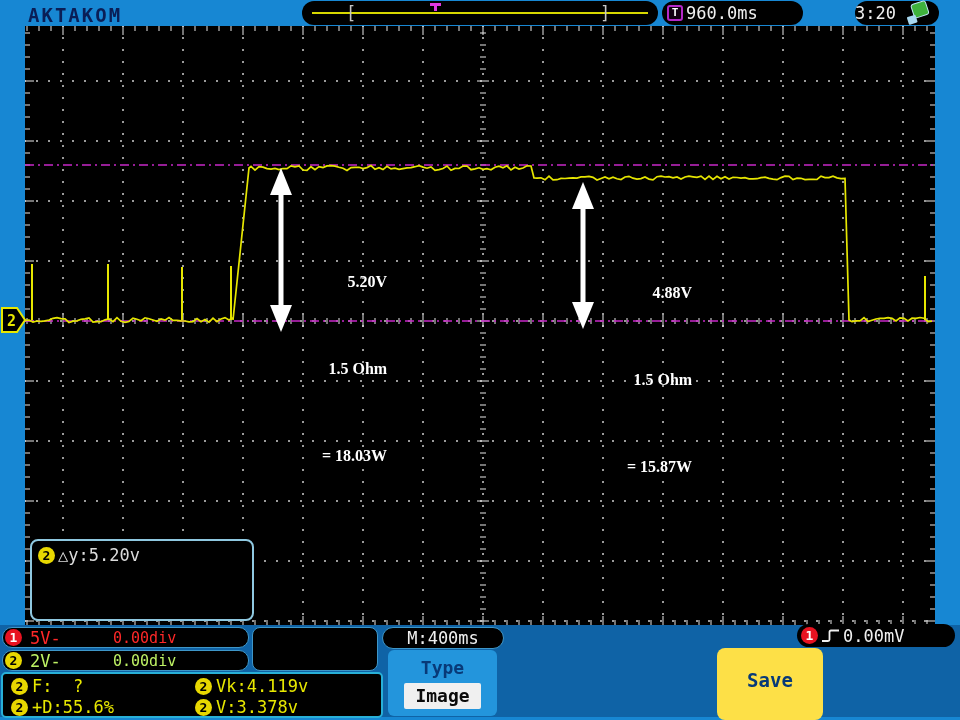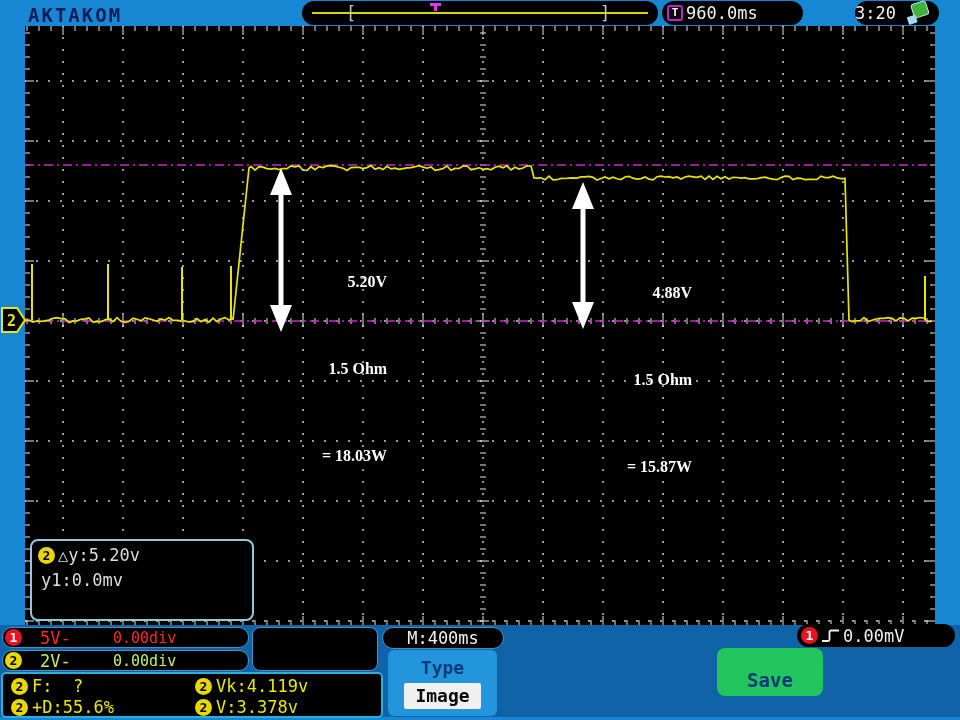--- a/index.html
+++ b/index.html
@@ -49,39 +49,39 @@
 
   .badge{display:inline-block;width:17px;height:17px;border-radius:50%;text-align:center;
          line-height:17px;font-size:13px;font-weight:bold;flex:0 0 auto;}
   .badge-y{background:#E8D800;color:#000;}
   .badge-r{background:#E81220;color:#fff;}
 
   
   .bottom{left:0;top:625px;width:960px;height:92px;background:#0F63A6;}
   .ch-row{left:2px;top:2px;width:247px;height:21px;background:#000;border:1px solid #3E96C8;
           border-radius:10px;box-sizing:border-box;display:flex;align-items:center;padding-left:2px;}
-  .ch-row .lbl{margin-left:18px;font-size:17px;white-space:pre;}
+  .ch-row .lbl{margin-left:8px;font-size:17px;white-space:pre;}
   .ch-row .val{position:absolute;left:110px;font-size:15px;white-space:pre;}
   .red-t{color:#FF2828;} .yel-t{color:#bef264;}
   .acq{left:252px;top:2px;width:126px;height:44px;background:#000;border:1px solid #3E96C8;
        border-radius:8px;box-sizing:border-box;color:#E6E6E6;font-size:15px;
        padding:2px 0 0 7px;line-height:20px;white-space:pre;}
   .meas-box{left:1px;top:47px;width:382px;height:46px;background:#000;
             border:2px solid #28B0D8;border-radius:5px;box-sizing:border-box;}
   .meas-item{position:absolute;display:flex;align-items:center;color:#E8E800;
              font-size:17px;white-space:pre;}
   .meas-item .txt{margin-left:4px;}
   .m-pill{left:382px;top:2px;width:122px;height:22px;background:#000;border:1px solid #3E96C8;
           border-radius:11px;box-sizing:border-box;text-align:center;line-height:20px;
           color:#F0F0F0;font-size:17px;}
   .type-panel{left:388px;top:25px;width:109px;height:66px;background:#2395DC;border-radius:6px;}
   .type-label{left:0;top:7px;width:109px;text-align:center;color:#083A78;font-size:18px;font-weight:bold;}
   .type-value{left:16px;top:33px;width:77px;height:26px;background:#F0F0F0;border-radius:2px;
               text-align:center;line-height:26px;color:#0A0A0A;font-size:18px;font-weight:bold;}
-  .save-btn{left:717px;top:23px;width:106px;height:48px;background:#22c55e;border-radius:8px;
+  .save-btn{left:717px;top:23px;width:106px;height:72px;background:#fde047;border-radius:8px;
             text-align:center;line-height:64px;color:#083A78;font-size:19px;font-weight:bold;}
   .trig-pill{left:797px;top:-1px;width:158px;height:23px;background:#000;border-radius:12px;
              display:flex;align-items:center;padding-left:4px;box-sizing:border-box;
              color:#F0F0F0;font-size:17px;}
   .trig-pill .txt{margin-left:2px;}
 </style>
 </head>
 <body>
 
 <div id="screen">
@@ -520,21 +520,20 @@
     <div>4.88V</div>
     <div>1.5 Ohm</div>
     <div>= 15.87W</div>
   </div>
 
   <div class="abs cursor-box">
     <div class="cursor-row">
       <span class="badge badge-y">2</span>
       <span class="txt">△y:5.20v</span>
     </div>
-    <div class="cursor-row"><span class="txt indent">y1:0.0mv</span></div>
   </div>
 
   <div class="abs bottom">
 
     <div class="abs ch-row" style="top:2px">
       <span class="badge badge-r">1</span>
       <span class="lbl red-t">5V-</span>
       <span class="val red-t">0.00div</span>
     </div>
 

